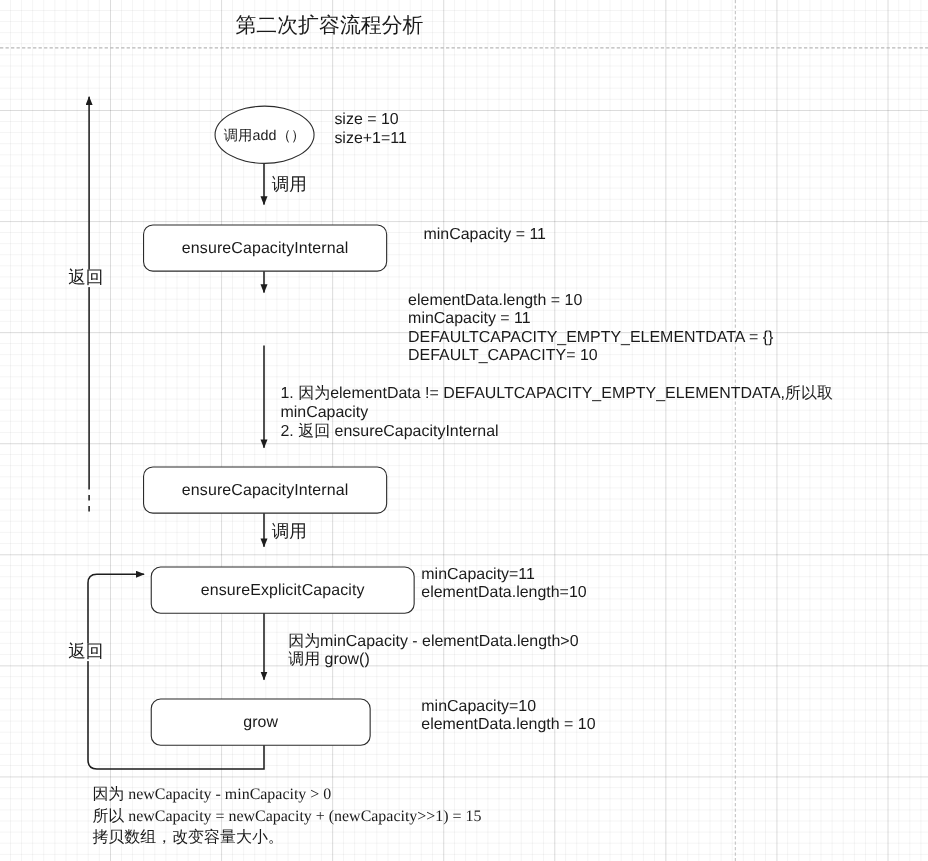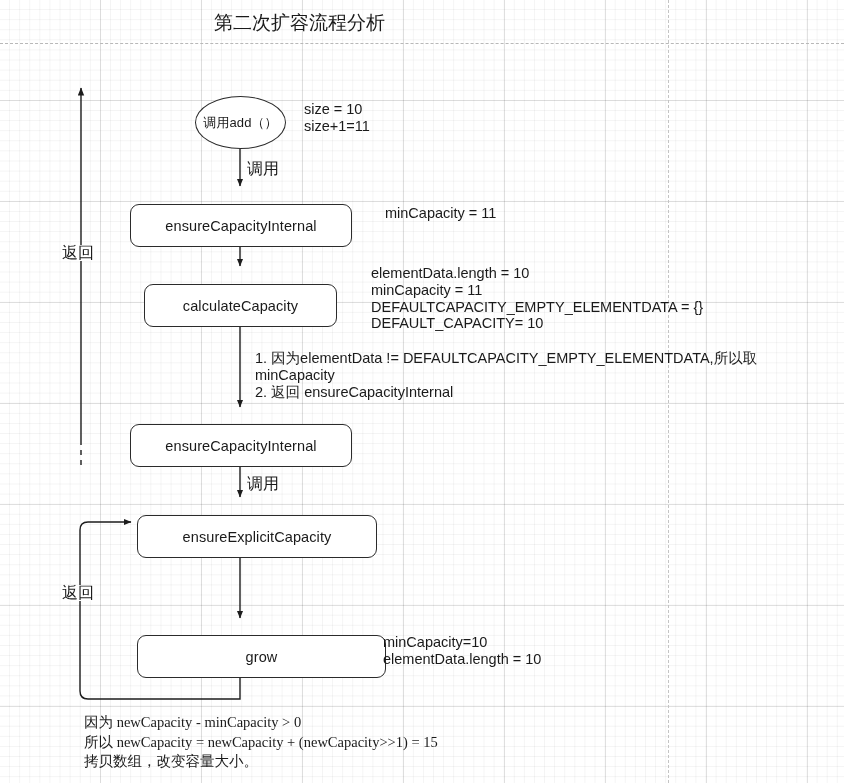--- a/index.html
+++ b/index.html
@@ -133,43 +133,46 @@
 
     <path d="M240,666 L240,699 L88,699 Q80,699 80,691 L80,530 Q80,522 88,522 L131,522" fill="none" stroke="#1d1d1d" stroke-width="1.4" marker-end="url(#arrowhead)"></path>
   </svg>
 
   <div class="title" style="left:172px; top:10px;margin-left:42px;">第二次扩容流程分析</div>
 
   <div class="node ellipse" style="left:195px; top:96px; width:91px; height:53px;">调用add（）</div>
 
   <div class="node rounded" style="left:130px; top:191px; width:222px; height:43px;">ensureCapacityInternal</div>
 
-  <div class="node rounded" style="left:144px; top:271px; width:193px; height:43px;">calculateCapacity</div>
 
   <div class="node rounded" style="left:130px; top:411px; width:222px; height:43px;">ensureCapacityInternal</div>
 
   <div class="node rounded" style="left:137px; top:502px; width:240px; height:43px;">ensureExplicitCapacity</div>
 
-  <div class="node rounded" style="left:137px; top:622px; width:249px; height:43px;">grow</div>
+  <div class="node rounded" style="left:137px; top:622px; width:200px; height:43px;">grow</div>
 
   <div class="annot" style="left:304px; top:101px;">size = 10
 size+1=11</div>
 
   <div class="annot" style="left:385px; top:205px;">minCapacity = 11</div>
 
   <div class="annot" style="left:371px; top:265px;">elementData.length = 10
 minCapacity = 11
 DEFAULTCAPACITY_EMPTY_ELEMENTDATA = {}
 DEFAULT_CAPACITY= 10</div>
 
   <div class="annot" style="left:255px; top:350px;">1. 因为elementData != DEFAULTCAPACITY_EMPTY_ELEMENTDATA,所以取
 minCapacity
 2. 返回 ensureCapacityInternal</div>
 
+  <div class="annot" style="left:383px; top:514px;">minCapacity=11
+elementData.length=10</div>
 
+  <div class="annot" style="left:262px; top:575px;">因为minCapacity - elementData.length&gt;0
+调用 grow()</div>
 
   <div class="annot" style="left:383px; top:634px;">minCapacity=10
 elementData.length = 10</div>
 
   <div class="edge-label" style="left:247px; top:161px;">调用</div>
 
   <div class="edge-label" style="left:247px; top:476px;">调用</div>
 
   <div class="edge-label" style="left:62px; top:245px; background:#ffffff;">返回</div>
 

